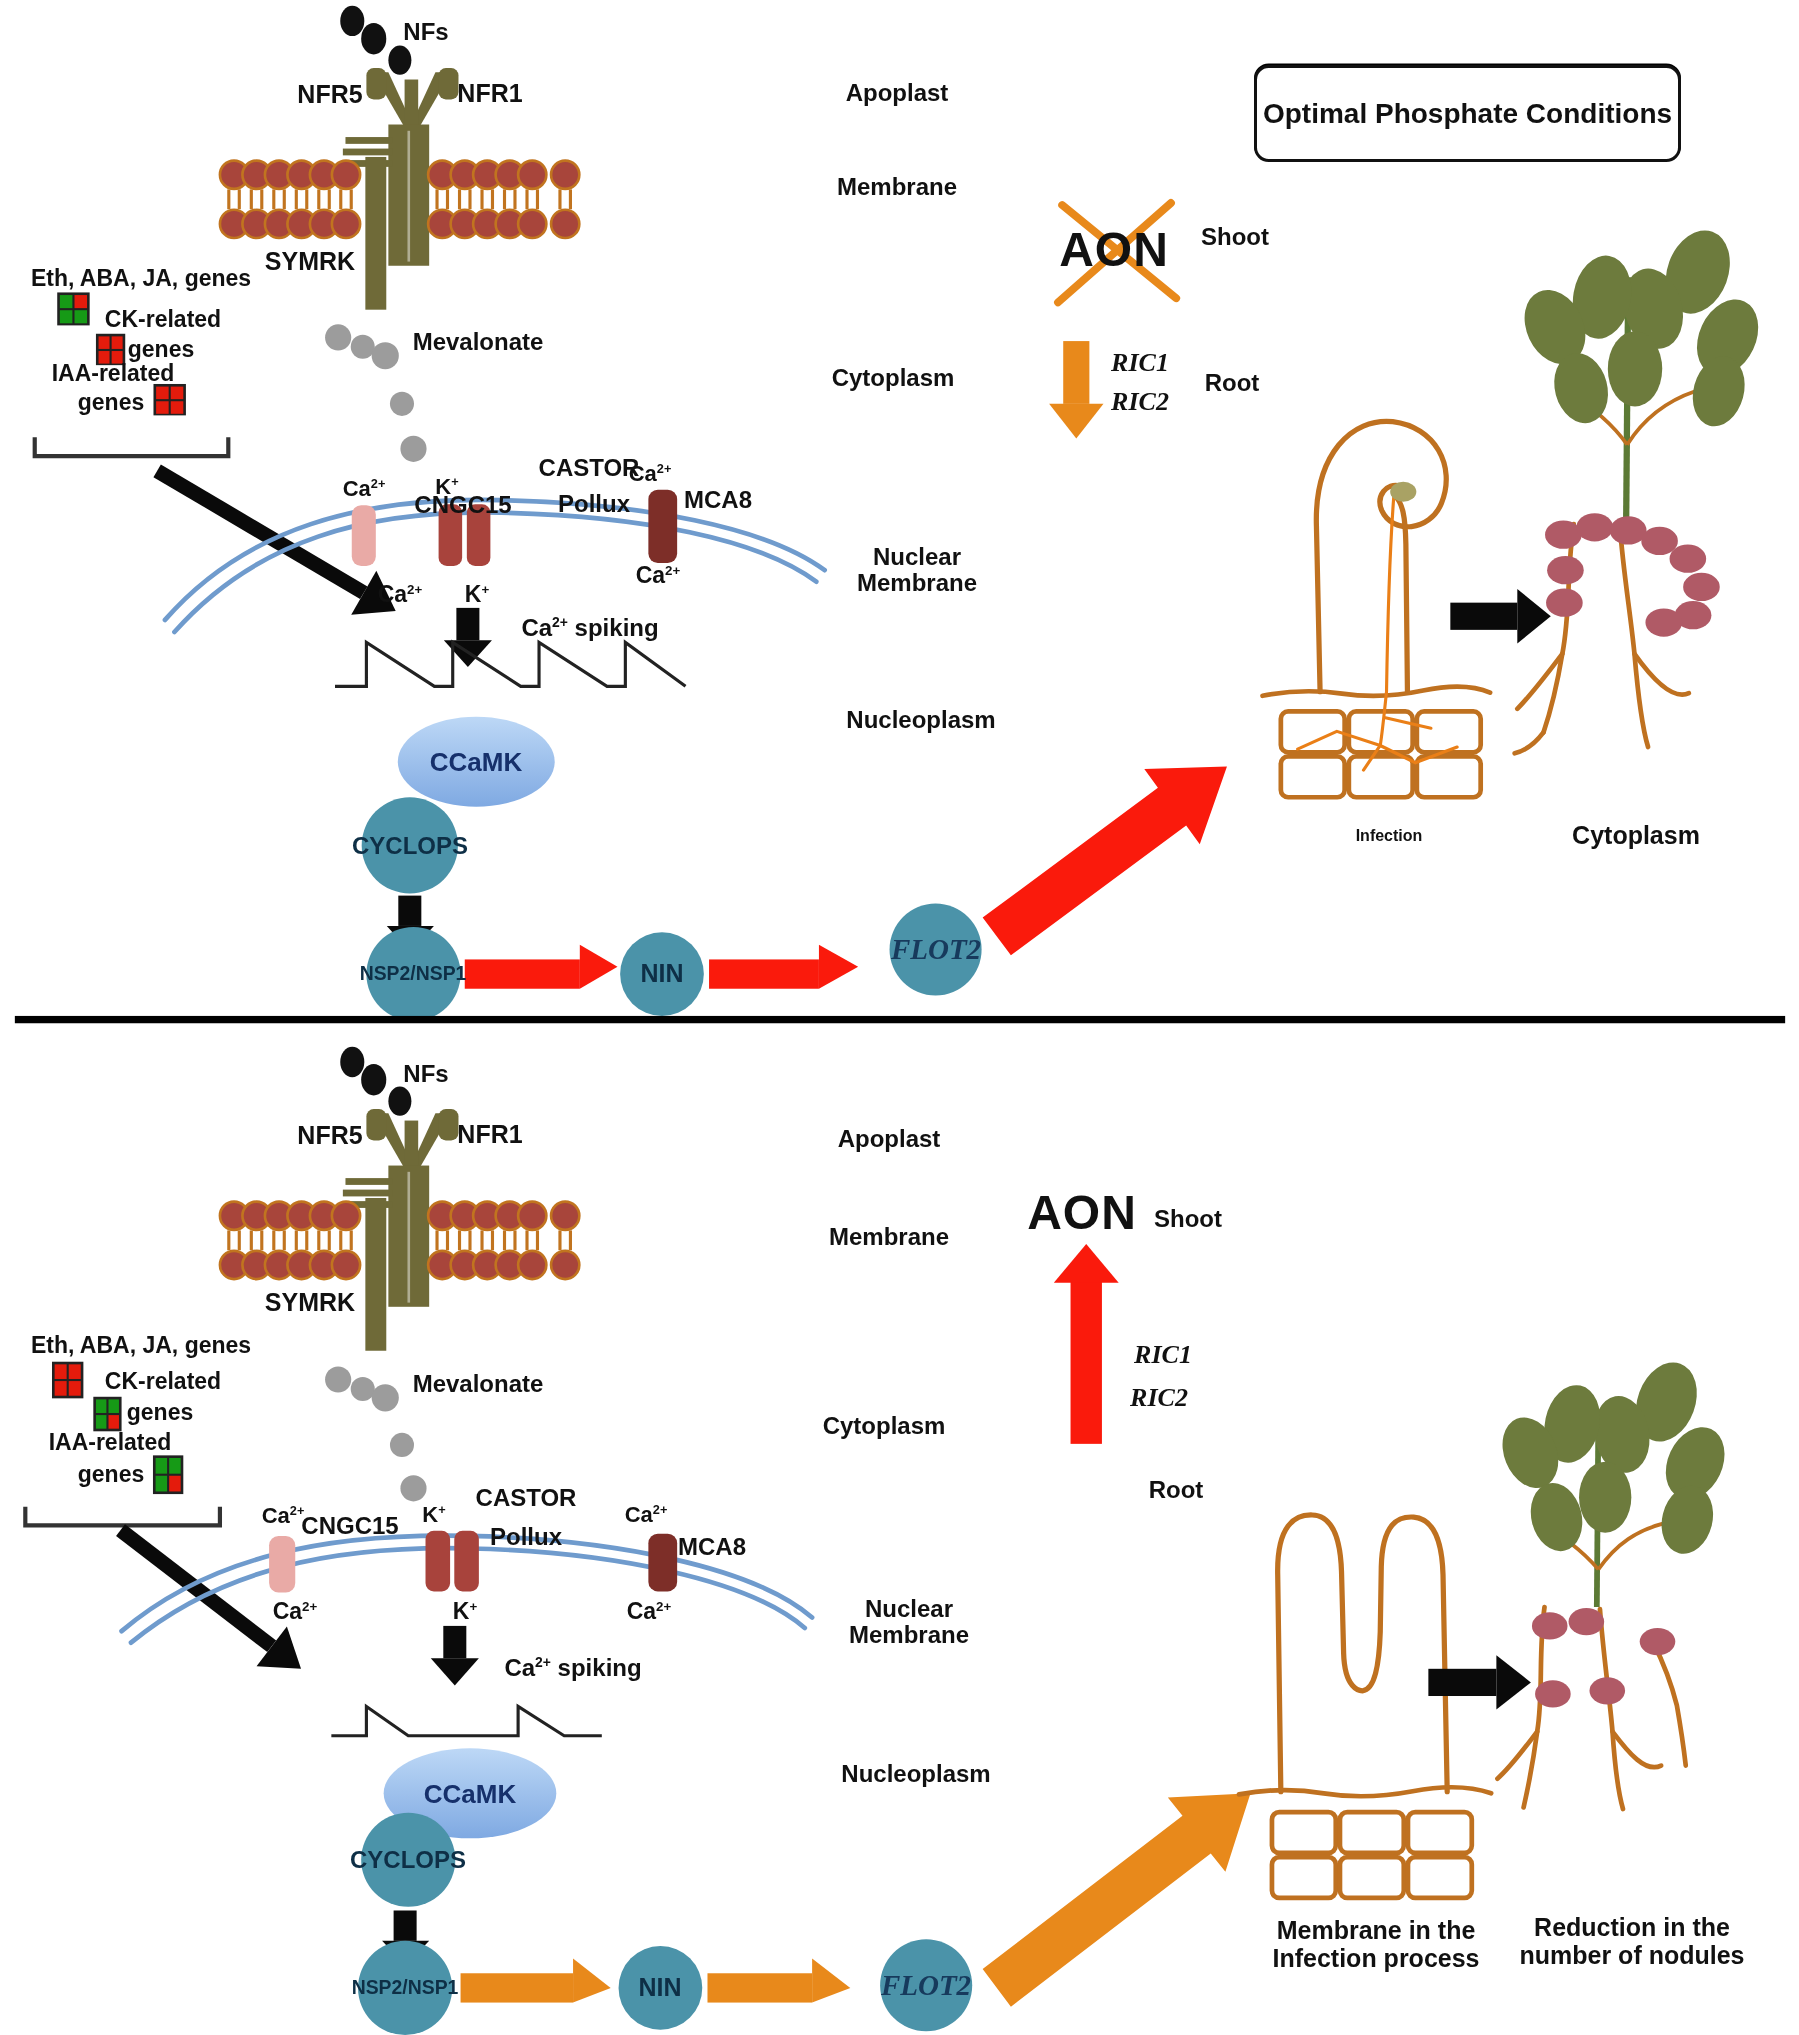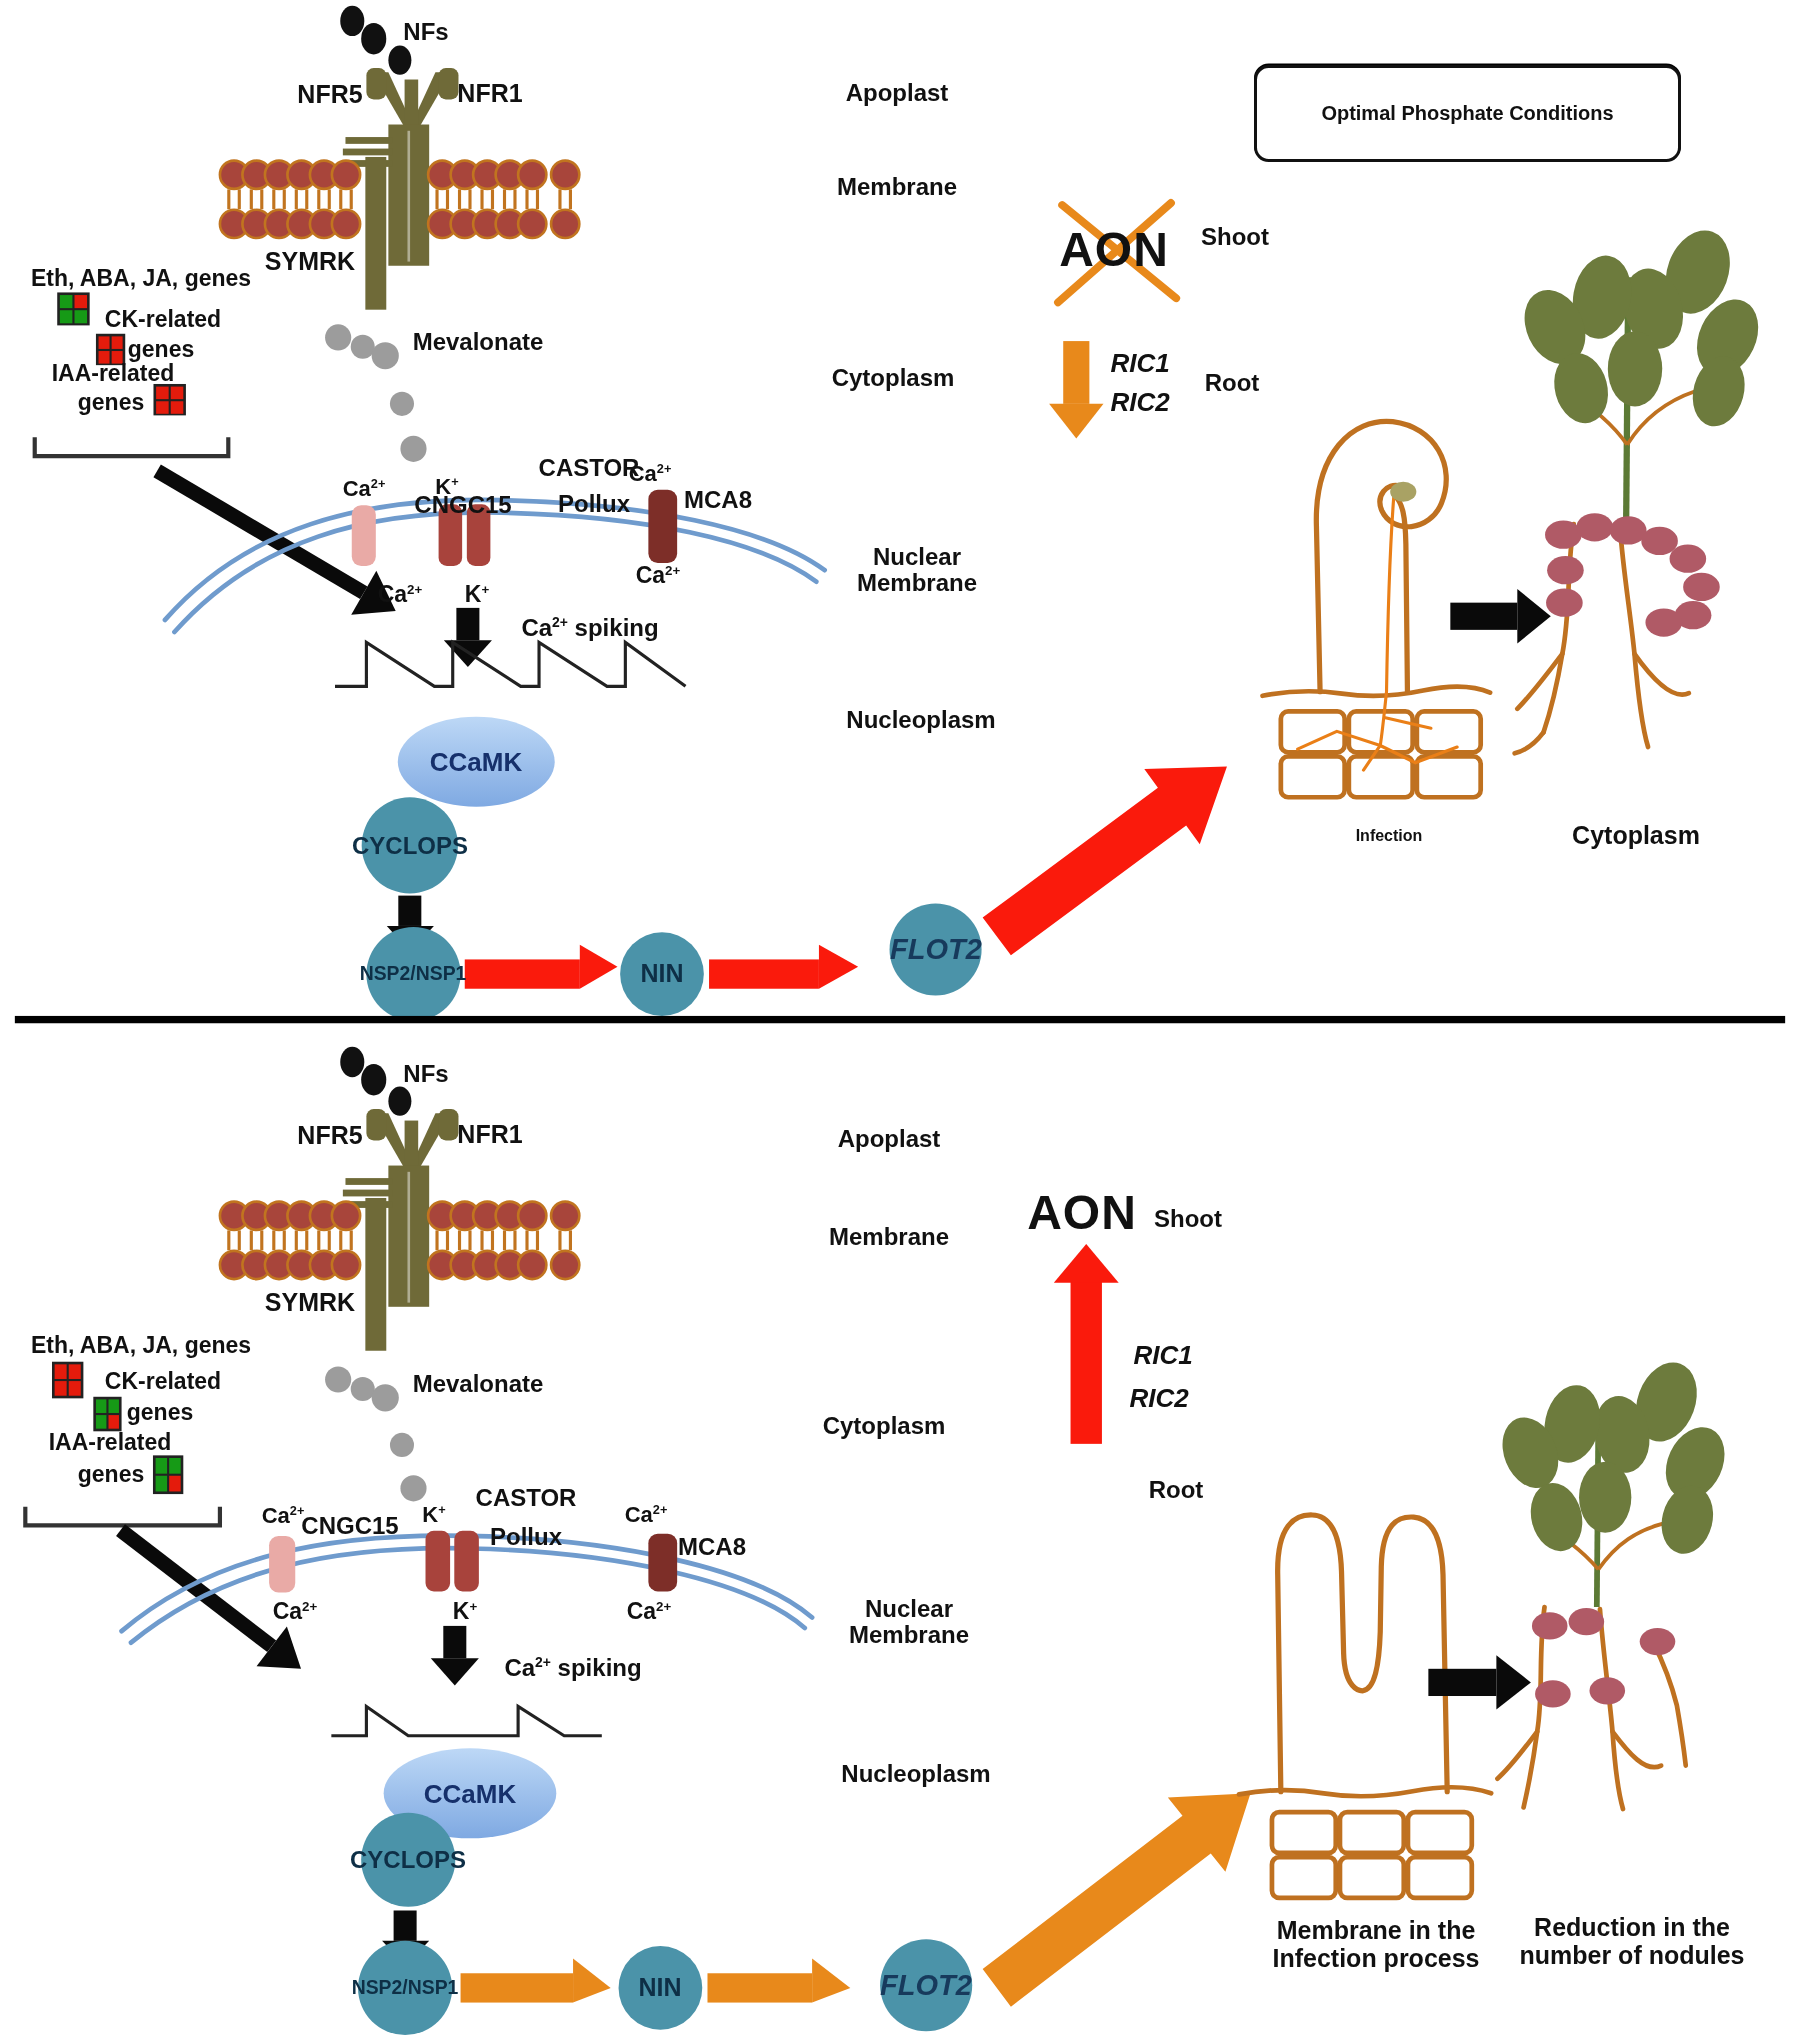--- a/index.html
+++ b/index.html
@@ -2,21 +2,21 @@
 <html style="font-size:8.4px"><head>
 <meta charset="utf-8">
 <style>
   html,body{margin:0;padding:0;background:#fff}
   .stage{position:relative;width:1800px;height:2035px;background:#fff;
          font-family:"Liberation Sans",sans-serif;overflow:hidden}
   .art{position:absolute;left:0;top:0}
   .lbl{position:absolute;transform:translate(-50%,-50%);font-weight:bold;color:#111;
        white-space:nowrap;text-align:center;line-height:1.1}
   .lbl sup{font-size:58%;font-weight:bold}
-  .serif{font-family:Liberation Sans, sans-serif;font-style:italic}
+  .serif{font-family:Liberation Serif, serif;font-style:italic}
   .wrap{white-space:normal}
   .cond{position:absolute;border:3.1px solid #111;border-radius:14.7px;background:#fff;
         display:flex;align-items:center;justify-content:center;font-weight:bold;color:#111;
         box-shadow:0 -1.6px 0 #000}
   .aon{font-size:48px;letter-spacing:1px}
 </style>
 </head>
 <body>
 
 <div class="stage">
@@ -418,21 +418,21 @@
 <div class="lbl" style="left:413px;top:974px;font-size:19.4px;color:#0e2f46">NSP2/NSP1</div>
 <div class="lbl" style="left:662px;top:974px;font-size:25px;color:#0e2f46">NIN</div>
 <div class="lbl serif" style="left:936px;top:950px;font-size:29px;color:#173a5c">FLOT2</div>
 
 <div class="lbl aon" style="left:1114px;top:250px">AON</div>
 <div class="lbl" style="left:1235px;top:237px;font-size:24px">Shoot</div>
 <div class="lbl serif" style="left:1140px;top:363px;font-size:26px">RIC1</div>
 <div class="lbl serif" style="left:1140px;top:402px;font-size:26px">RIC2</div>
 <div class="lbl" style="left:1232px;top:383px;font-size:24px">Root</div>
 
-<div class="cond" style="left:1254px;top:65px;width:421px;height:91px;font-size:20px">
+<div class="cond" style="left:1254px;top:65px;width:421px;height:91px;font-size:28px">
       <span>Optimal Phosphate Conditions</span>
     </div>
 
 <div class="lbl" style="left:1389px;top:836px;font-size:16px">Infection</div>
 <div class="lbl" style="left:1636px;top:836px;font-size:25px">Cytoplasm</div>
 
 <div class="lbl" style="left:426px;top:1074px;font-size:24px">NFs</div>
 <div class="lbl" style="left:330px;top:1136px;font-size:25px">NFR5</div>
 <div class="lbl" style="left:490px;top:1135px;font-size:25px">NFR1</div>
 <div class="lbl" style="left:310px;top:1303px;font-size:25px">SYMRK</div>

